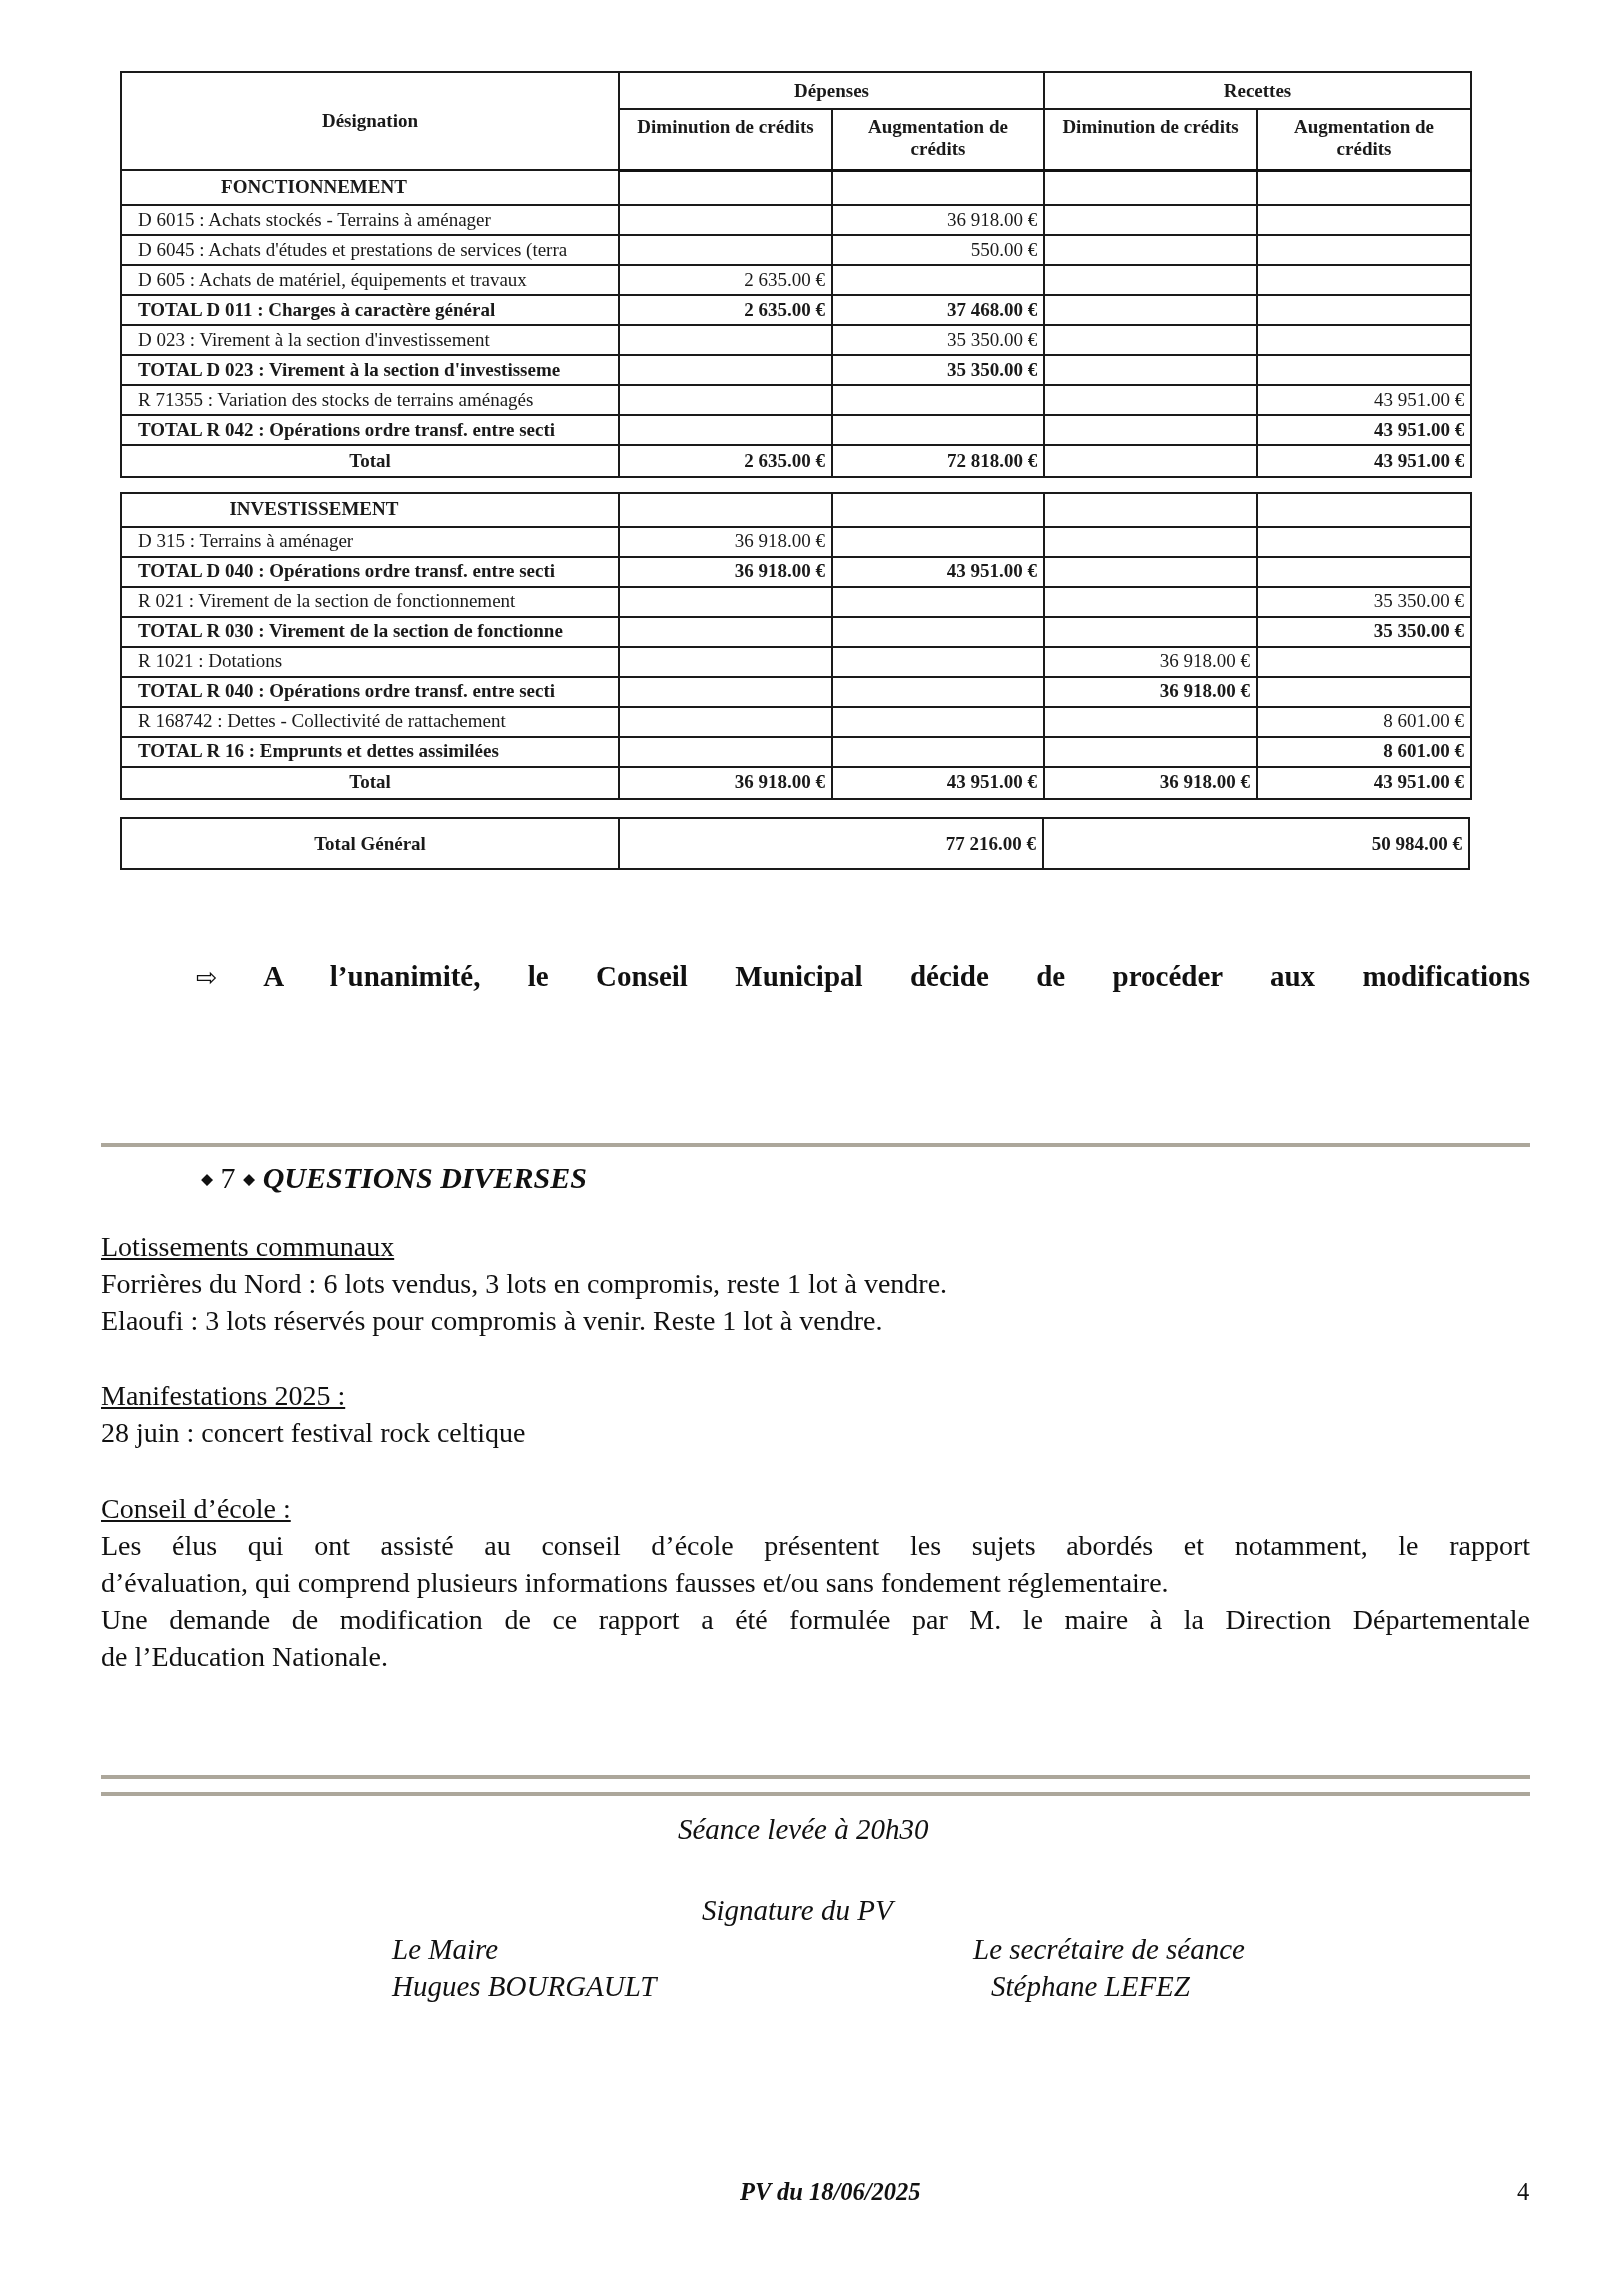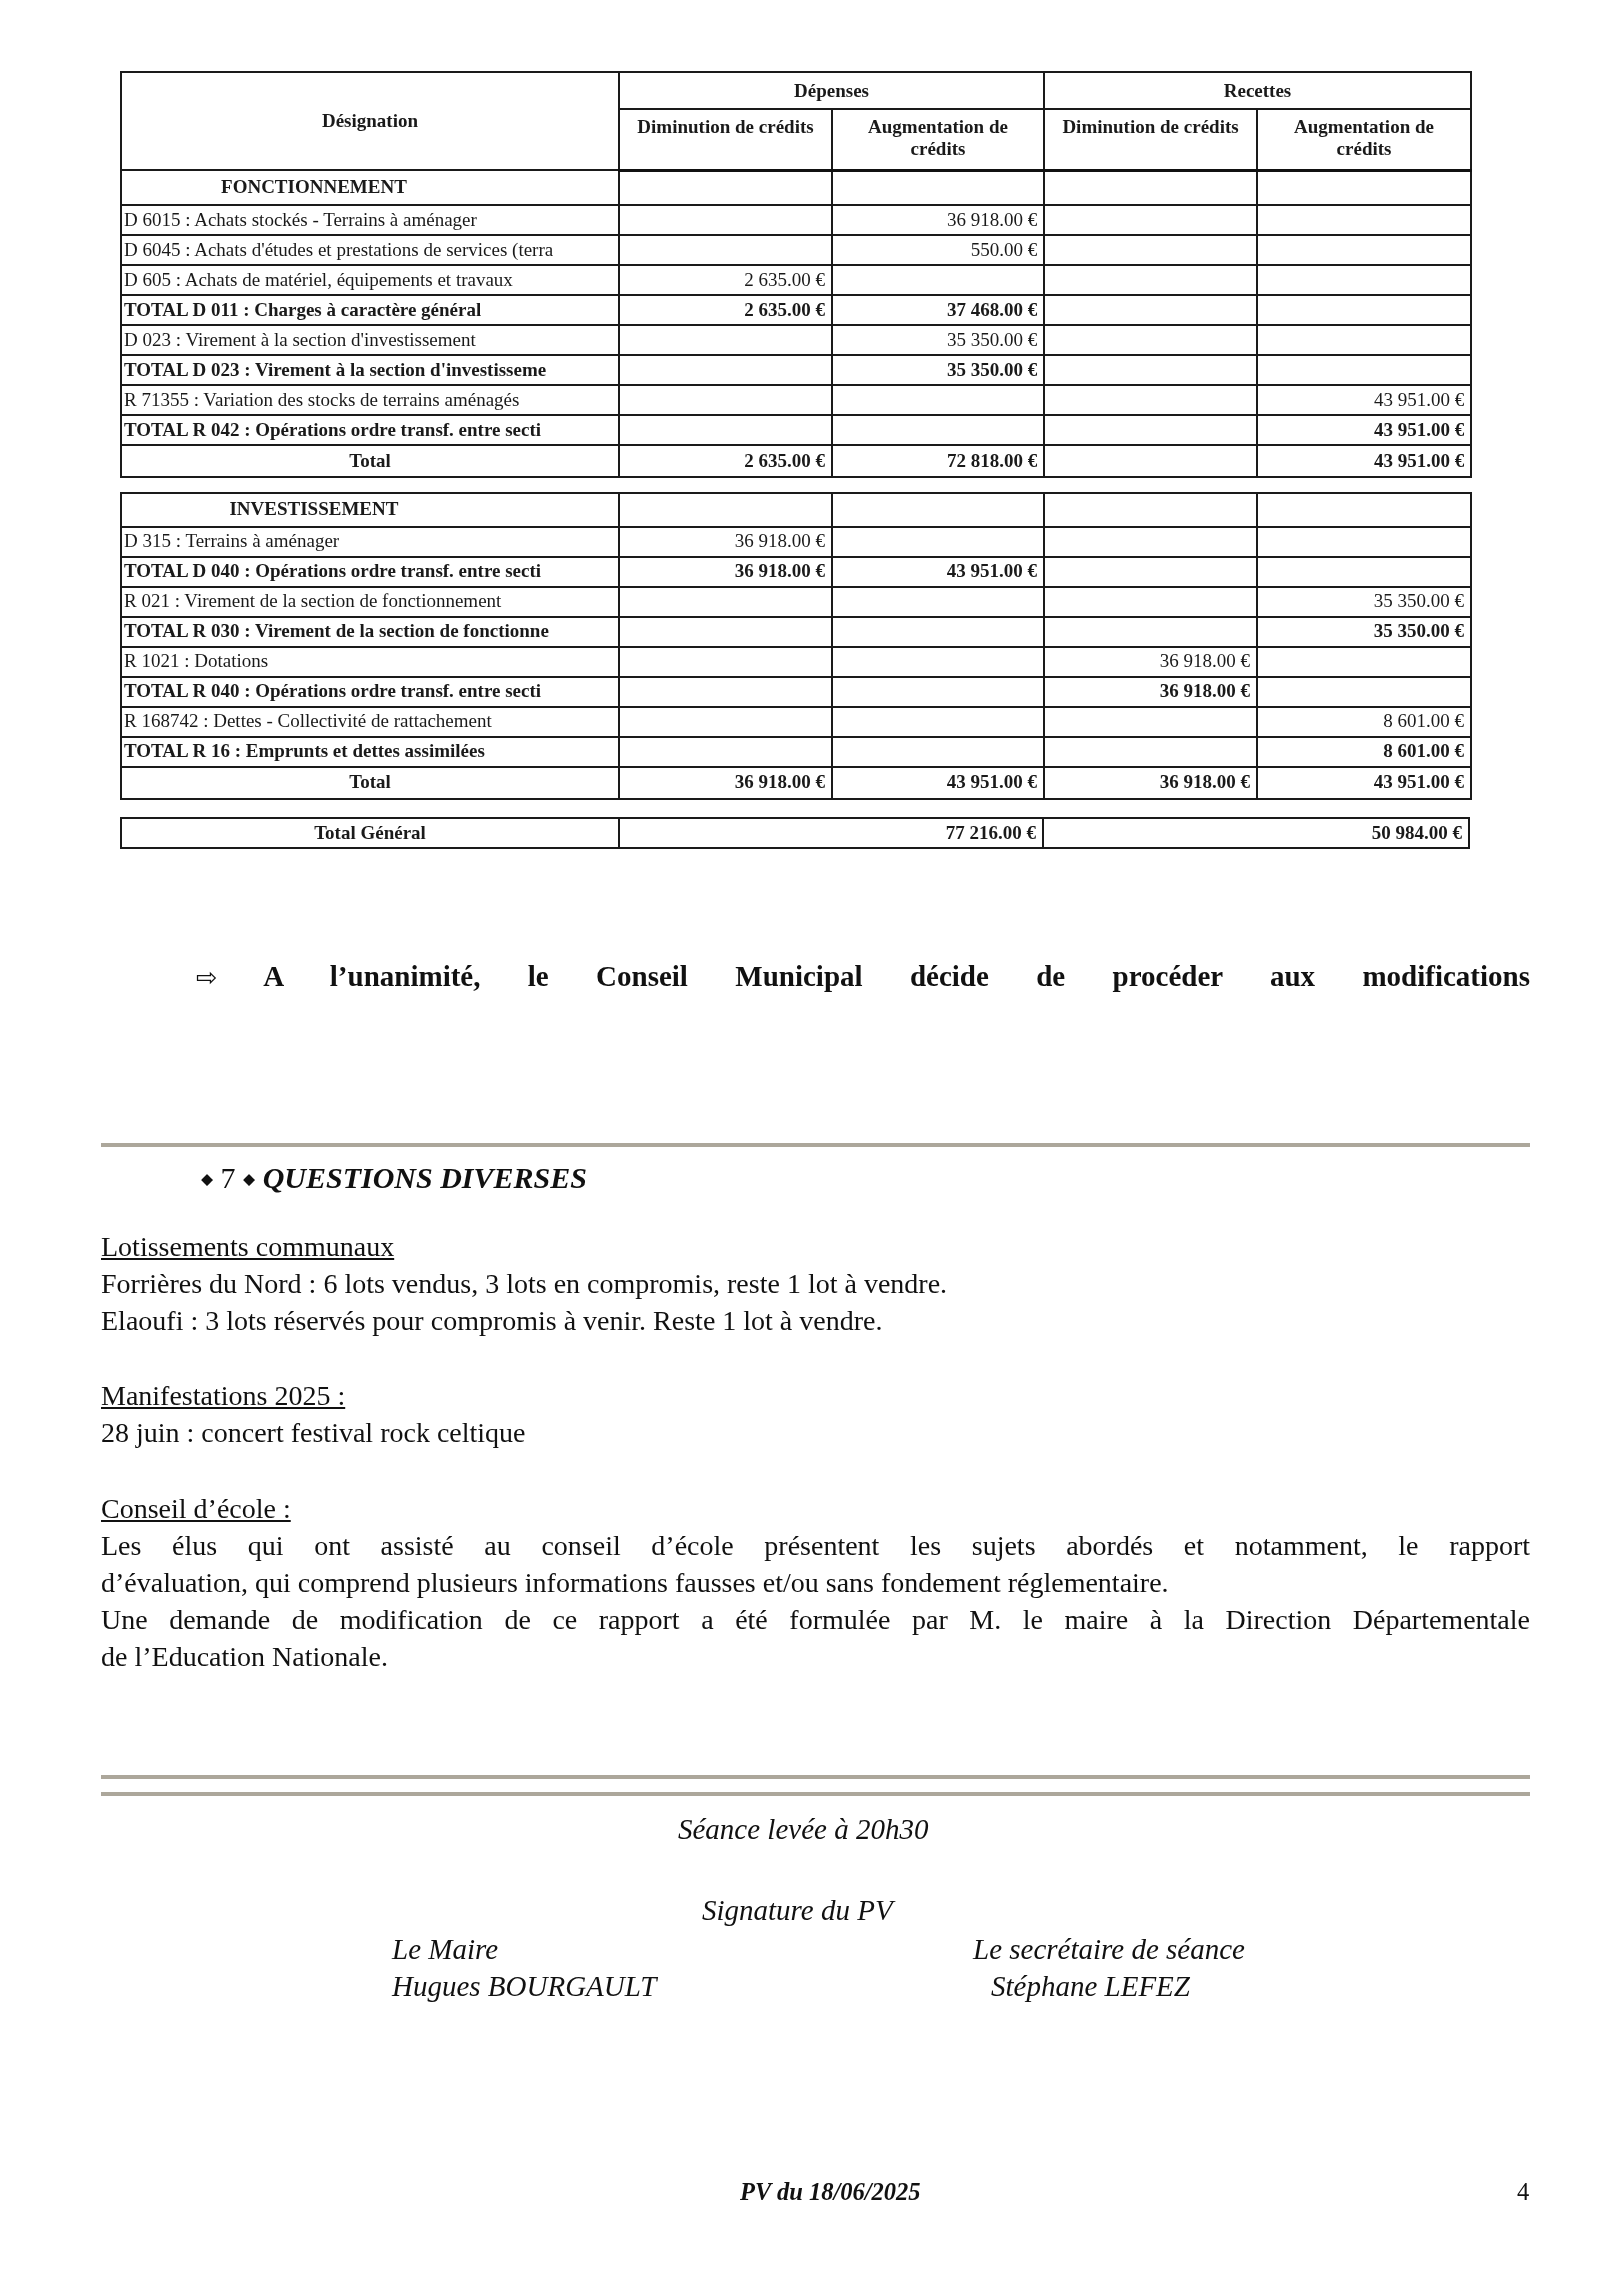--- a/index.html
+++ b/index.html
@@ -5,21 +5,21 @@
   html, body { margin:0; padding:0; background:#ffffff; }
   body { width:1621px; height:2293px; position:relative; overflow:hidden; color:#111; }
   .tbl-font { font-family:"Liberation Serif", serif; font-size:19px; }
   .doc-font { font-family:"Liberation Serif", serif; }
 
   .budget-block { position:absolute; left:120px; top:71px; width:1349px; }
   table.bt { border-collapse:collapse; width:1349px; table-layout:fixed; }
   table.bt td, table.bt th { border:2px solid #1a1a1a; padding:0 5.9px; height:28px; line-height:26.5px;
       white-space:nowrap; overflow:hidden; color:#1a1a1a; }
   table.bt th { font-weight:bold; text-align:center; vertical-align:top; line-height:22.5px; }
-  table.bt td.desig { text-align:left; padding-left:2px; }
+  table.bt td.desig { text-align:left; padding-left:16px; }
   table.bt td.num { text-align:right; }
   table.bt tr.bold td { font-weight:bold; }
   table.bt td.section-title { text-align:center; font-weight:bold; }
   table.bt td.center { text-align:center; }
   table.bt tr.head-sep td, table.bt tr.head-sep th { border-bottom:3.9px solid #111; }
   .gap { height:13.7px; }
 
   .decision { position:absolute; left:101px; top:957px; width:1429px; font-size:29px; font-weight:bold;
       line-height:38px; text-align:justify; text-align-last:left; }
   .decision .first-line { text-indent:95px; display:block; text-align:justify; text-align-last:justify; }
@@ -231,21 +231,21 @@
 
   <div class="gap" style="height:17.6px"></div>
 
   <table class="bt">
     <colgroup>
       <col style="width:498px">
         <col style="width:424px">
         <col style="width:426px">
     </colgroup>
     <tbody>
-        <tr class="bold" style="height:30px">
+        <tr class="bold" style="height:51px">
       <td class="center">Total Général</td>
       <td class="num">77 216.00 €</td>
       <td class="num">50 984.00 €</td>
     </tr>
   </tbody>
     </table>
 </div>
 
 <div class="decision doc-font">
   <span class="first-line">

